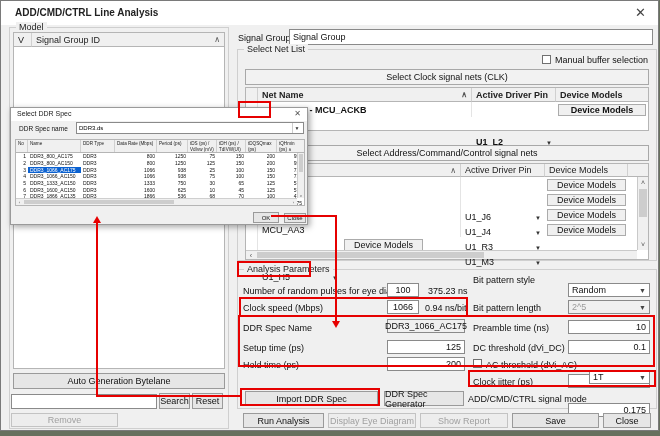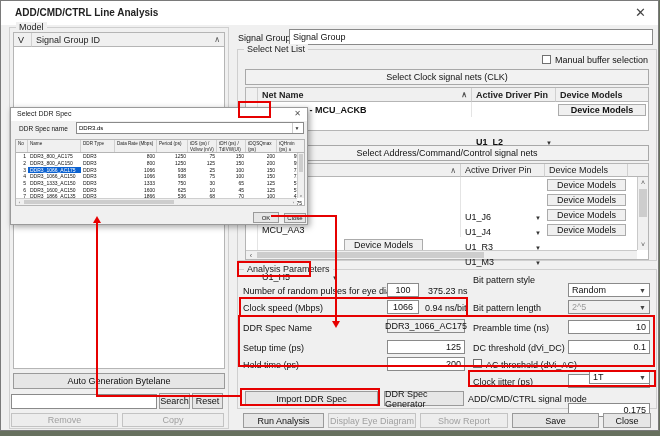--- a/index.html
+++ b/index.html
@@ -119,21 +119,20 @@
         <span>Signal Group ID</span>
         <span class="sort">∧</span>
       </div>
     </div>
   </div>
   <div class="btn" style="left:12px; top:372px; width:212px; height:16px;">Auto Generation Bytelane</div>
   <input class="field" style="left: 10px; top: 393px; width: 146px; height: 15px;" value="">
   <div class="btn" style="left:158px; top:392px; width:31px; height:16px;">Search</div>
   <div class="btn" style="left:191px; top:392px; width:31px; height:16px;">Reset</div>
   <div class="btn disabled" style="left:10px; top:412px; width:107px; height:14px;">Remove</div>
-  <div class="btn disabled" style="left:121px; top:412px; width:102px; height:14px;">Copy</div>
 
   <span class="lbl" style="left:237px; top:32px;">Signal Group ID</span>
   <div class="field" style="left:288px; top:28px; width:364px; height:16px;">Signal Group</div>
 
   <div class="groupbox" style="left:236px; top:48px; width:420px; height:212px;">
     <span class="legend">Select Net List</span>
   </div>
 
   <div class="checkbox" style="left:541px; top:54px;"></div>
   <span class="lbl" style="left:554px; top:54px;">Manual buffer selection</span>

